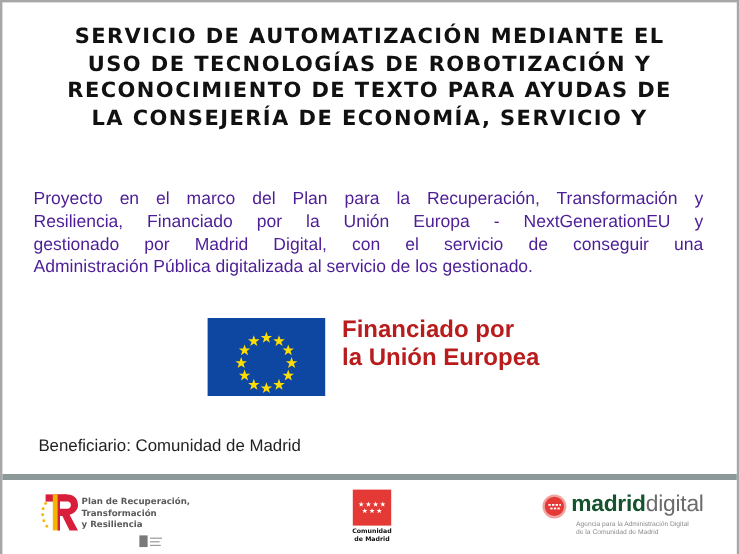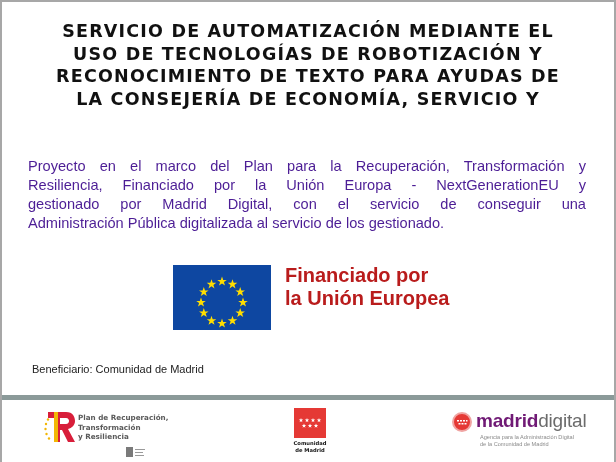--- a/index.html
+++ b/index.html
@@ -9,36 +9,36 @@
   .title span { display: block; white-space: nowrap; }
   .desc { position: absolute; left: 28px; top: 157px; width: 558px; font-family: "Liberation Sans", sans-serif; font-size: 14.6px; line-height: 19px; color: #4c1d95; text-align: justify; }
   .desc span { display: block; text-align: justify; text-align-last: justify; white-space: nowrap; }
   .desc span.last { text-align-last: left; }
   .eu-logo { position: absolute; left: 173px; top: 264px; width: 290px; height: 70px; }
   .eu-flag { position: absolute; left: 0; top: 1px; width: 98px; height: 65px; background: #0e47a1; }
   .eu-flag svg { display: block; }
   .eu-text { position: absolute; left: 112px; top: 0; }
   .eu-line1, .eu-line2 { font-family: "Liberation Sans", sans-serif; font-weight: bold; font-size: 20px; line-height: 23px; color: #b91c1c; white-space: nowrap; }
   .eu-line3 { font-family: "Liberation Sans", sans-serif; font-size: 16px; line-height: 22px; color: #444444; white-space: nowrap; }
-  .beneficiary { position: absolute; left: 32px; top: 363px; font-family: "Liberation Sans", sans-serif; font-size: 11px; color: #222222; white-space: nowrap; }
+  .beneficiary { position: absolute; left: 32px; top: 363px; font-family: "Liberation Sans", sans-serif; font-size: 14px; color: #222222; white-space: nowrap; }
   .divider { position: absolute; left: 2px; top: 395px; width: 612px; height: 5px; background: #8b9a99; }
   .footer-logo { position: absolute; }
-  .prtr { left: 44px; top: 406px; width: 140px; height: 45px; }
+  .prtr { left: 34px; top: 406px; width: 140px; height: 45px; }
   .prtr-mark { position: absolute; left: 0; top: 4px; width: 32px; height: 34px; }
   .prtr-text { position: absolute; left: 34px; top: 7px; font-family: "DejaVu Sans", sans-serif; font-weight: bold; font-size: 7.2px; line-height: 9.5px; color: #5a5a5a; white-space: nowrap; }
   .prtr-text span { display: block; }
   .gov-crest { position: absolute; left: 82px; top: 37px; width: 22px; height: 10px; }
   .cm { left: 292px; top: 408px; width: 36px; height: 48px; }
   .cm-flag { position: absolute; left: 2px; top: 0; width: 32px; height: 30px; background: #e53935; }
   .cm-text { position: absolute; left: 0; top: 32px; width: 36px; text-align: center; font-family: "DejaVu Sans", sans-serif; font-weight: bold; font-size: 5.2px; line-height: 6.5px; color: #111111; }
   .cm-text span { display: block; white-space: nowrap; }
   .md { left: 452px; top: 408px; width: 140px; height: 45px; }
   .md-circle { position: absolute; left: 0; top: 4px; width: 20px; height: 20px; border-radius: 50%; background: #e53935; border: 2px solid #f0a4a2; box-sizing: border-box; }
   .md-word { position: absolute; left: 24px; top: 0; font-family: "Liberation Sans", sans-serif; font-size: 19px; line-height: 26px; white-space: nowrap; letter-spacing: -0.2px; }
-  .md-word .r { color: #701a75; font-weight: bold; }
+  .md-word .r { color: #14532d; font-weight: bold; }
   .md-word .g { color: #6b6b6b; text-align: right; }
   .md-sub { position: absolute; left: 28px; top: 26px; font-family: "Liberation Sans", sans-serif; font-size: 5.6px; line-height: 6.6px; color: #8a8a8a; white-space: nowrap; }
   .md-sub span { display: block; }
 </style>
 </head>
 <body>
 
 <div class="frame"></div>
 
 <div class="title">

